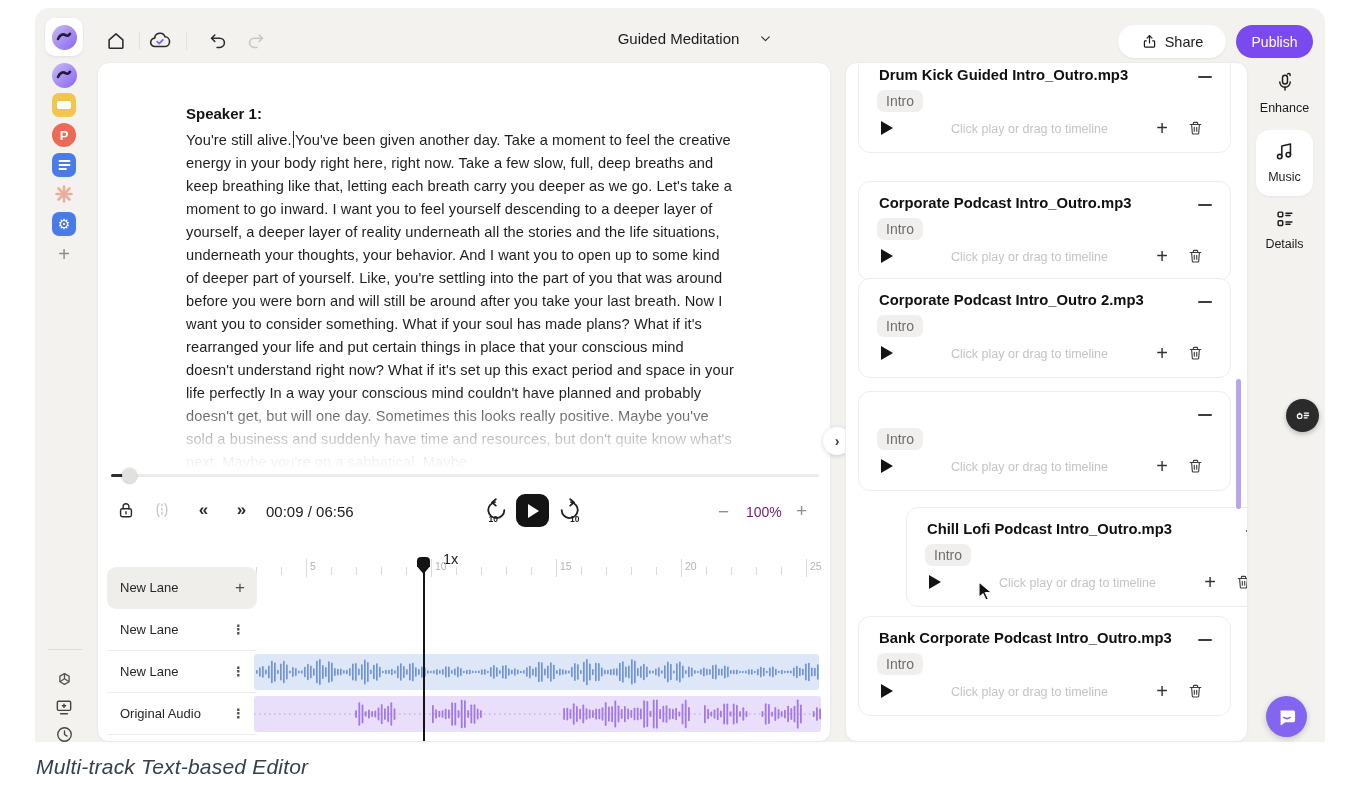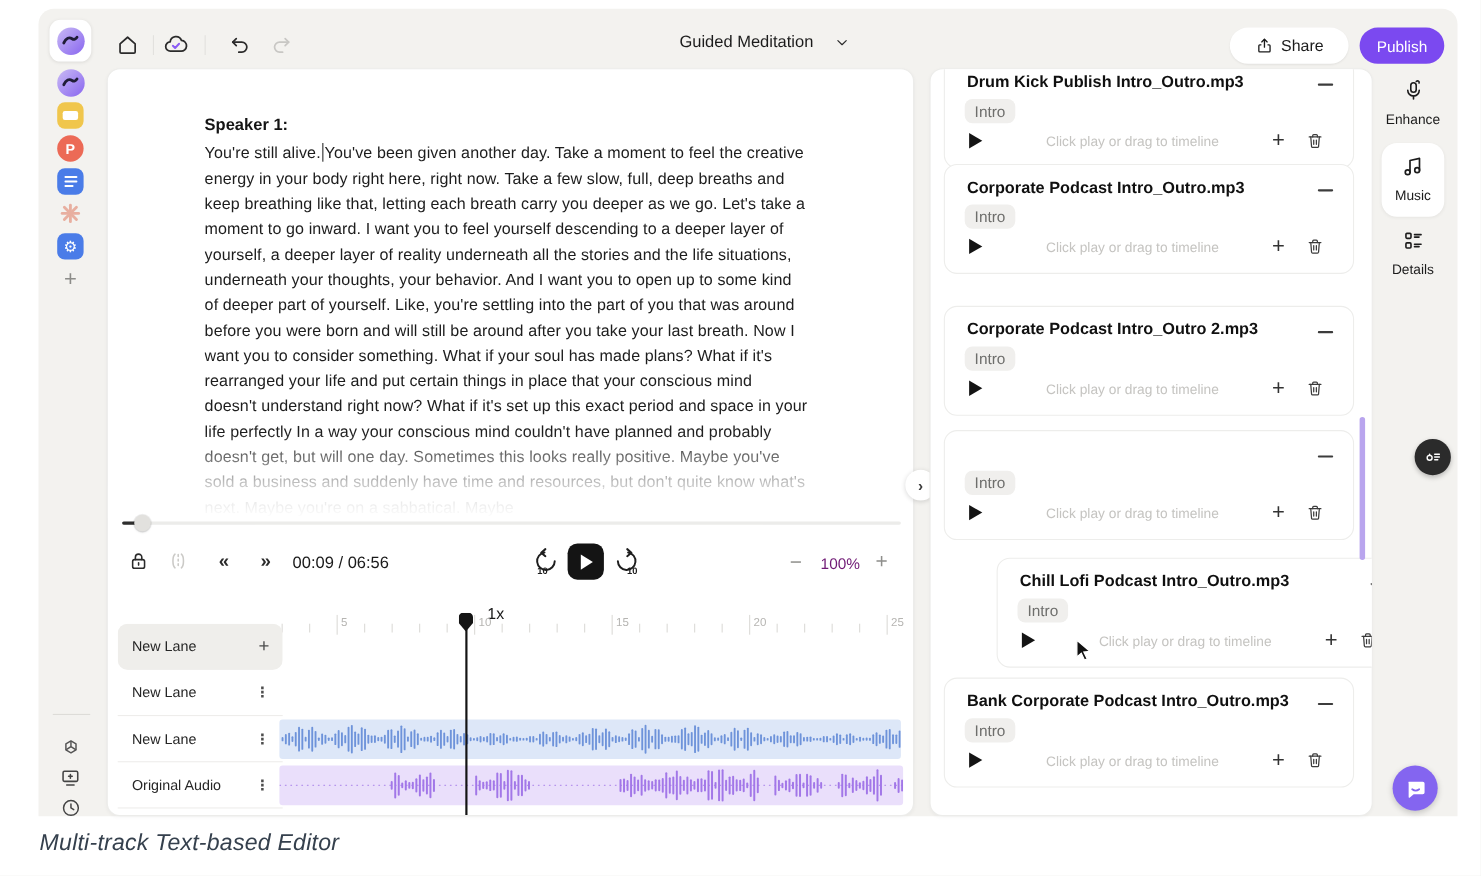--- a/index.html
+++ b/index.html
@@ -633,38 +633,38 @@
   <div class="abs playhead-pin" style="left:319px;top:494px;"></div>
 </div>
 
 <div class="abs expand-btn" style="left:823px;top:427px;">
     <span>›</span>
   </div>
 
 <div class="abs card" style="left:845px;top:62px;width:403px;height:680px;overflow:hidden;border-radius:12px;">
   <div id="music-cards" class="abs" style="left:0;top:0;width:403px;height:680px;">
       <div class="music-card" style="top: -10px;">
-    <div class="mc-title">Drum Kick Publish Intro_Outro.mp3</div>
+    <div class="mc-title">Drum Kick Guided Intro_Outro.mp3</div>
     <div class="mc-minus"></div>
     <div class="mc-chip">Intro</div>
     <div class="mc-play"></div>
     <div class="mc-hint">Click play or drag to timeline</div>
     <div class="mc-add">+</div>
     <div class="mc-trash">
       <svg width="17" height="18" viewBox="0 0 24 24">
             <g stroke="#3c3c3c" stroke-width="1.6" fill="none" stroke-linecap="round" stroke-linejoin="round">
               <path d="M4.5 7 H19.5"></path>
               <path d="M9 7 V5.3 a1.3 1.3 0 0 1 1.3 -1.3 h3.4 A1.3 1.3 0 0 1 15 5.3 V7"></path>
               <path d="M6.5 7 l1 12.4 a1.4 1.4 0 0 0 1.4 1.1 h6.2 a1.4 1.4 0 0 0 1.4 -1.1 L17.5 7"></path>
               <path d="M10.3 11 v5.5 M13.7 11 v5.5"></path>
             </g>
           </svg>
     </div>
   </div>
-      <div class="music-card" style="top: 86px;">
+      <div class="music-card" style="top: 118px;">
     <div class="mc-title">Corporate Podcast Intro_Outro.mp3</div>
     <div class="mc-minus"></div>
     <div class="mc-chip">Intro</div>
     <div class="mc-play"></div>
     <div class="mc-hint">Click play or drag to timeline</div>
     <div class="mc-add">+</div>
     <div class="mc-trash">
       <svg width="17" height="18" viewBox="0 0 24 24">
             <g stroke="#3c3c3c" stroke-width="1.6" fill="none" stroke-linecap="round" stroke-linejoin="round">
               <path d="M4.5 7 H19.5"></path>

